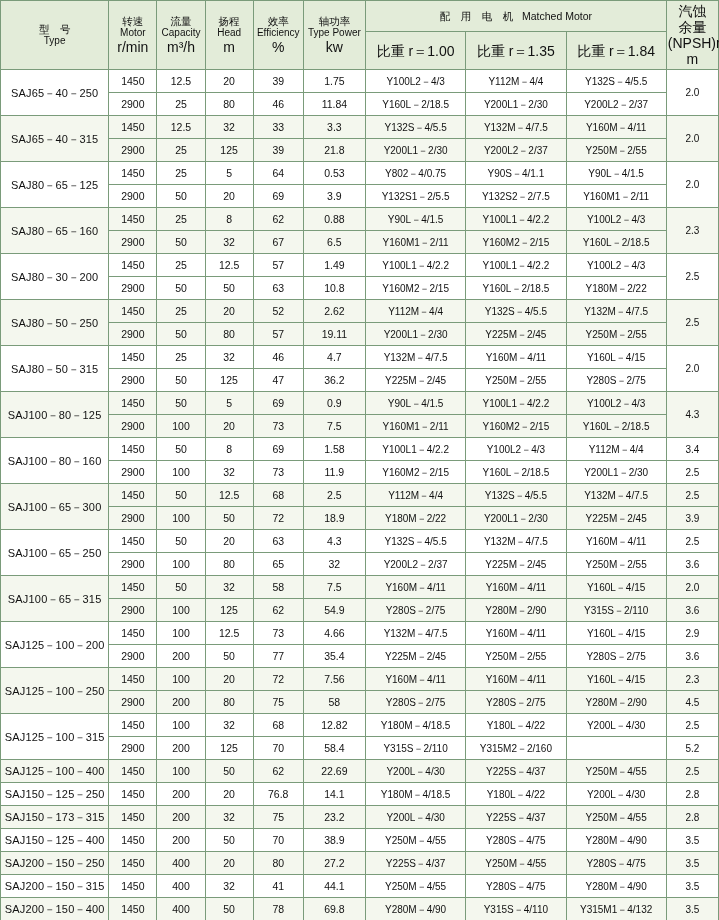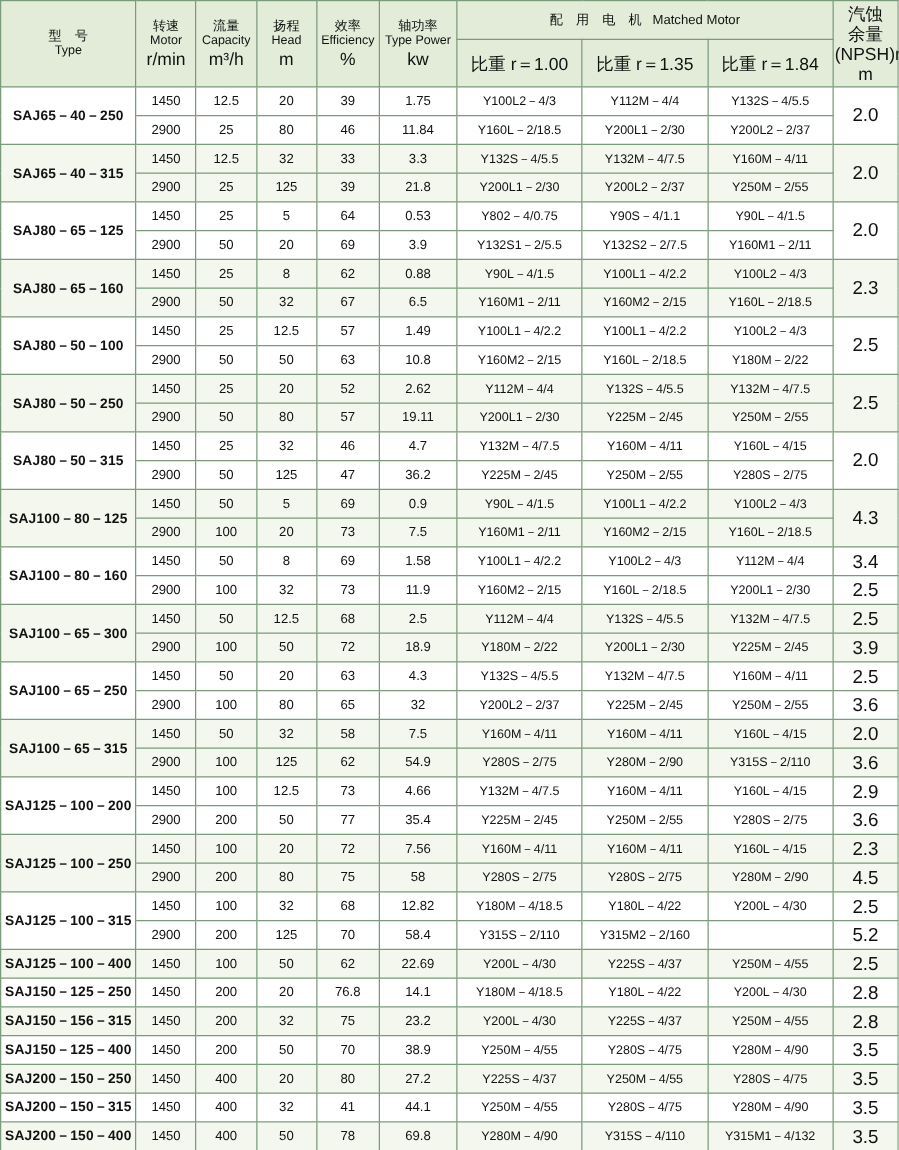--- a/index.html
+++ b/index.html
@@ -50,24 +50,23 @@
     height: 20px;
     padding: 1px 2px;
     background: #ffffff;
   }
   tbody tr.alt td {
     background: #f4f7ee;
   }
   td.type {
     font-size: 11px;
     letter-spacing: 0.2px;
-    font-weight: bold;
   }
   td.npsh {
-    font-size: 15px;
+    font-size: 10px;
     text-align: center;
   }
   .motor {
     font-size: 10px;
     white-space: nowrap;
   }
   col.c-type { width: 108px; }
   col.c-speed { width: 48px; }
   col.c-cap { width: 48px; }
   col.c-head { width: 48px; }
@@ -233,21 +232,21 @@
         <td>2900</td>
         <td>50</td>
         <td>32</td>
         <td>67</td>
         <td>6.5</td>
         <td class="motor">Y160M1－2/11</td>
         <td class="motor">Y160M2－2/15</td>
         <td class="motor">Y160L－2/18.5</td>
       </tr>
       <tr>
-        <td class="type" rowspan="2">SAJ80－50－100</td>
+        <td class="type" rowspan="2">SAJ80－30－200</td>
         <td>1450</td>
         <td>25</td>
         <td>12.5</td>
         <td>57</td>
         <td>1.49</td>
         <td class="motor">Y100L1－4/2.2</td>
         <td class="motor">Y100L1－4/2.2</td>
         <td class="motor">Y100L2－4/3</td>
         <td class="npsh" rowspan="2">2.5</td>
       </tr>
@@ -506,21 +505,21 @@
         <td>200</td>
         <td>20</td>
         <td>76.8</td>
         <td>14.1</td>
         <td class="motor">Y180M－4/18.5</td>
         <td class="motor">Y180L－4/22</td>
         <td class="motor">Y200L－4/30</td>
         <td class="npsh" rowspan="1">2.8</td>
       </tr>
       <tr class="alt">
-        <td class="type" rowspan="1">SAJ150－156－315</td>
+        <td class="type" rowspan="1">SAJ150－173－315</td>
         <td>1450</td>
         <td>200</td>
         <td>32</td>
         <td>75</td>
         <td>23.2</td>
         <td class="motor">Y200L－4/30</td>
         <td class="motor">Y225S－4/37</td>
         <td class="motor">Y250M－4/55</td>
         <td class="npsh" rowspan="1">2.8</td>
       </tr>

